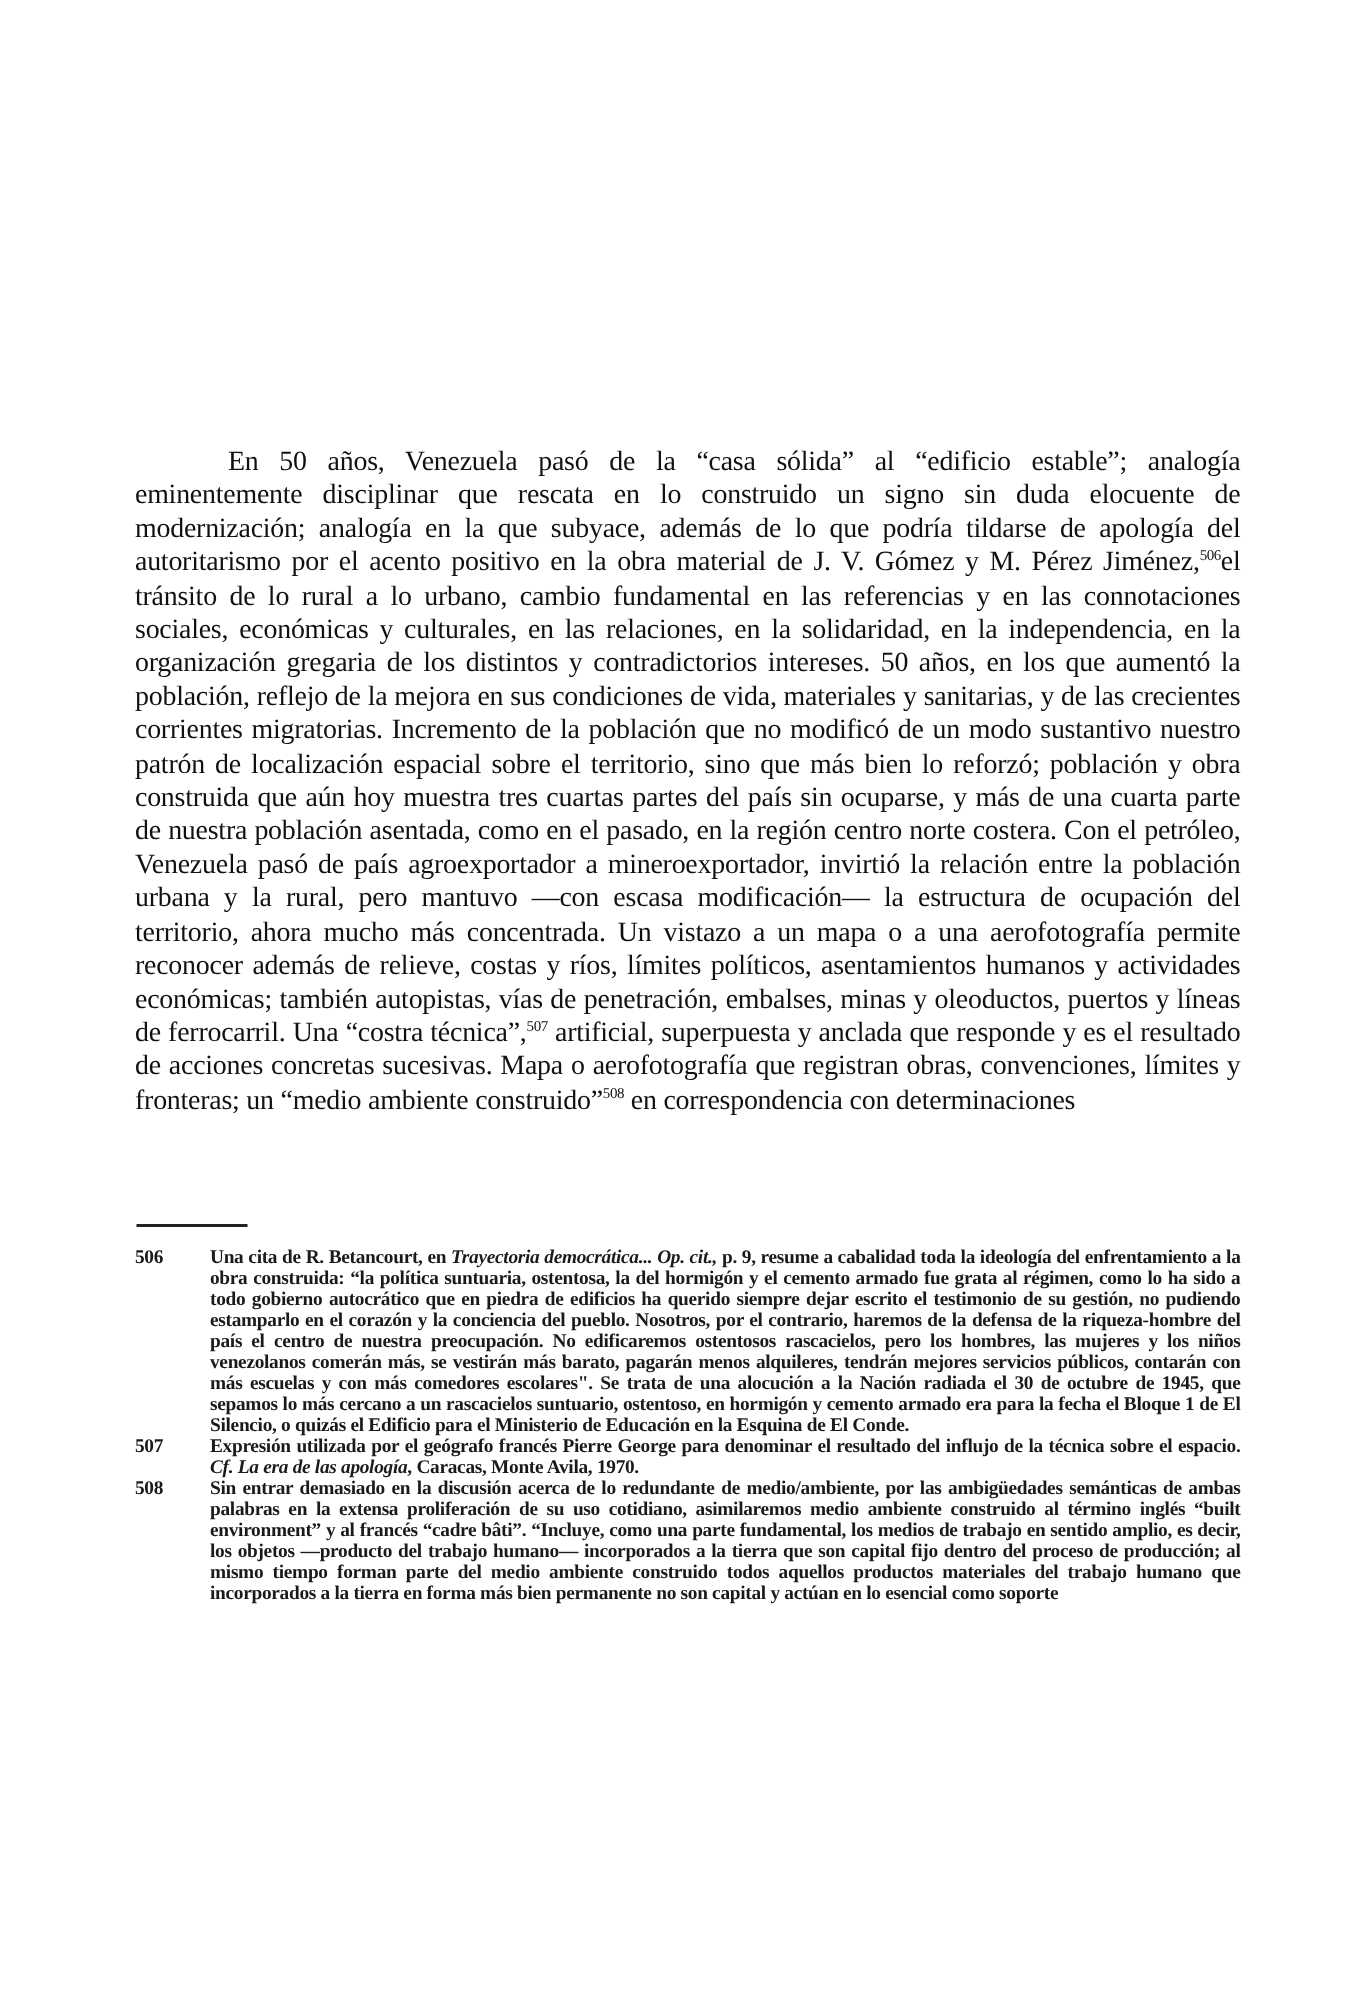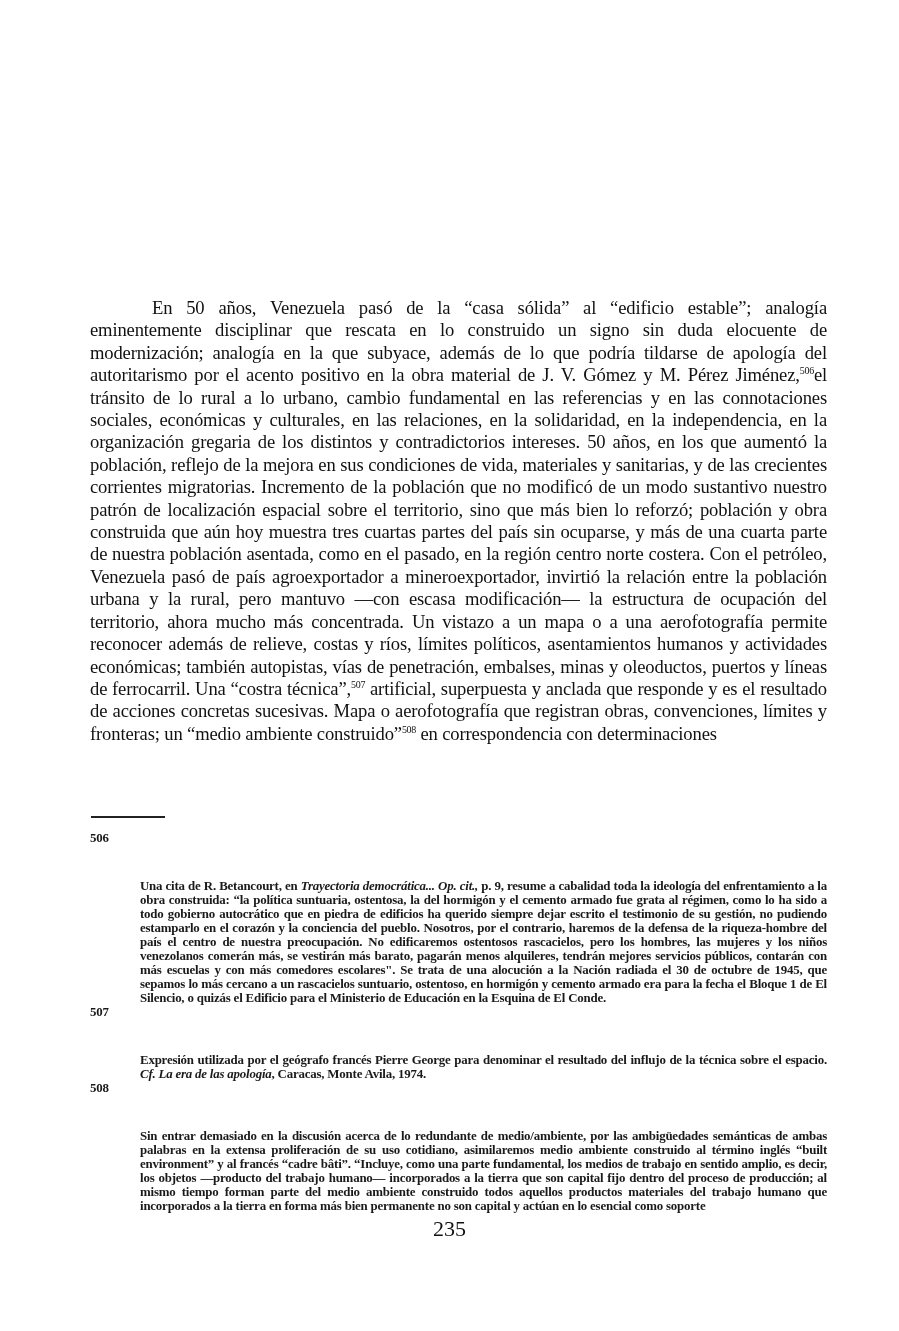--- a/index.html
+++ b/index.html
@@ -20,21 +20,21 @@
   .separator {
     position: absolute; left: 91px; top: 816px; width: 74px; height: 1.5px; background: #222;
   }
   .footnotes {
     position: absolute; left: 90px; top: 831px; width: 737px;
     font-size: 12.9px; line-height: 14px; font-weight: bold; color: #1a1a1a;
     letter-spacing: -0.2px;
   }
   .fn-item { display: flex; margin: 0; }
   .fn-num { width: 50px; flex: 0 0 50px; }
-  .fn-text { flex: 1; text-align: justify; margin-top: 48px; }
+  .fn-text { flex: 1; text-align: justify; }
   .fn-text i { font-weight: bold; }
   .page-number {
     position: absolute; left: 0; top: 1216px; width: 899px; text-align: center;
     font-size: 22px; line-height: 26px; color: #111;
   }
 </style>
 </head>
 <body>
 
 <div class="page">
@@ -47,22 +47,21 @@
 
   <div class="separator"></div>
 
   <div class="footnotes">
     <div class="fn-item">
       <span class="fn-num">506</span>
       <span class="fn-text"><span>Una cita de R. Betancourt, en </span><i>Trayectoria democrática... Op. cit.,</i><span> p. 9, resume a cabalidad toda la ideología del enfrentamiento a la obra construida: “la política suntuaria, ostentosa, la del hormigón y el cemento armado fue grata al régimen, como lo ha sido a todo gobierno autocrático que en piedra de edificios ha querido siempre dejar escrito el testimonio de su gestión, no pudiendo estamparlo en el corazón y la conciencia del pueblo. Nosotros, por el contrario, haremos de la defensa de la riqueza-hombre del país el centro de nuestra preocupación. No edificaremos ostentosos rascacielos, pero los hombres, las mujeres y los niños venezolanos comerán más, se vestirán más barato, pagarán menos alquileres, tendrán mejores servicios públicos, contarán con más escuelas y con más comedores escolares". Se trata de una alocución a la Nación radiada el 30 de octubre de 1945, que sepamos lo más cercano a un rascacielos suntuario, ostentoso, en hormigón y cemento armado era para la fecha el Bloque 1 de El Silencio, o quizás el Edificio para el Ministerio de Educación en la Esquina de El Conde.</span></span>
     </div>
     <div class="fn-item">
       <span class="fn-num">507</span>
-      <span class="fn-text"><span>Expresión utilizada por el geógrafo francés Pierre George para denominar el resultado del influjo de la técnica sobre el espacio. </span><i>Cf. La era de las apología</i><span>, Caracas, Monte Avila, 1974.</span></span>
+      <span class="fn-text"><span>Expresión utilizada por el geógrafo francés Pierre George para denominar el resultado del influjo de la técnica sobre el espacio. </span><i>Cf. La era de las apología</i><span>, Caracas, Monte Avila, 1970.</span></span>
     </div>
     <div class="fn-item">
       <span class="fn-num">508</span>
       <span class="fn-text">Sin entrar demasiado en la discusión acerca de lo redundante de medio/ambiente, por las ambigüedades semánticas de ambas palabras en la extensa proliferación de su uso cotidiano, asimilaremos medio ambiente construido al término inglés “built environment” y al francés “cadre bâti”. “Incluye, como una parte fundamental, los medios de trabajo en sentido amplio, es decir, los objetos —producto del trabajo humano— incorporados a la tierra que son capital fijo dentro del proceso de producción; al mismo tiempo forman parte del medio ambiente construido todos aquellos productos materiales del trabajo humano que incorporados a la tierra en forma más bien permanente no son capital y actúan en lo esencial como soporte</span>
     </div>
   </div>
 
-  <div class="page-number">235</div>
 </div>
 
 </body></html>

